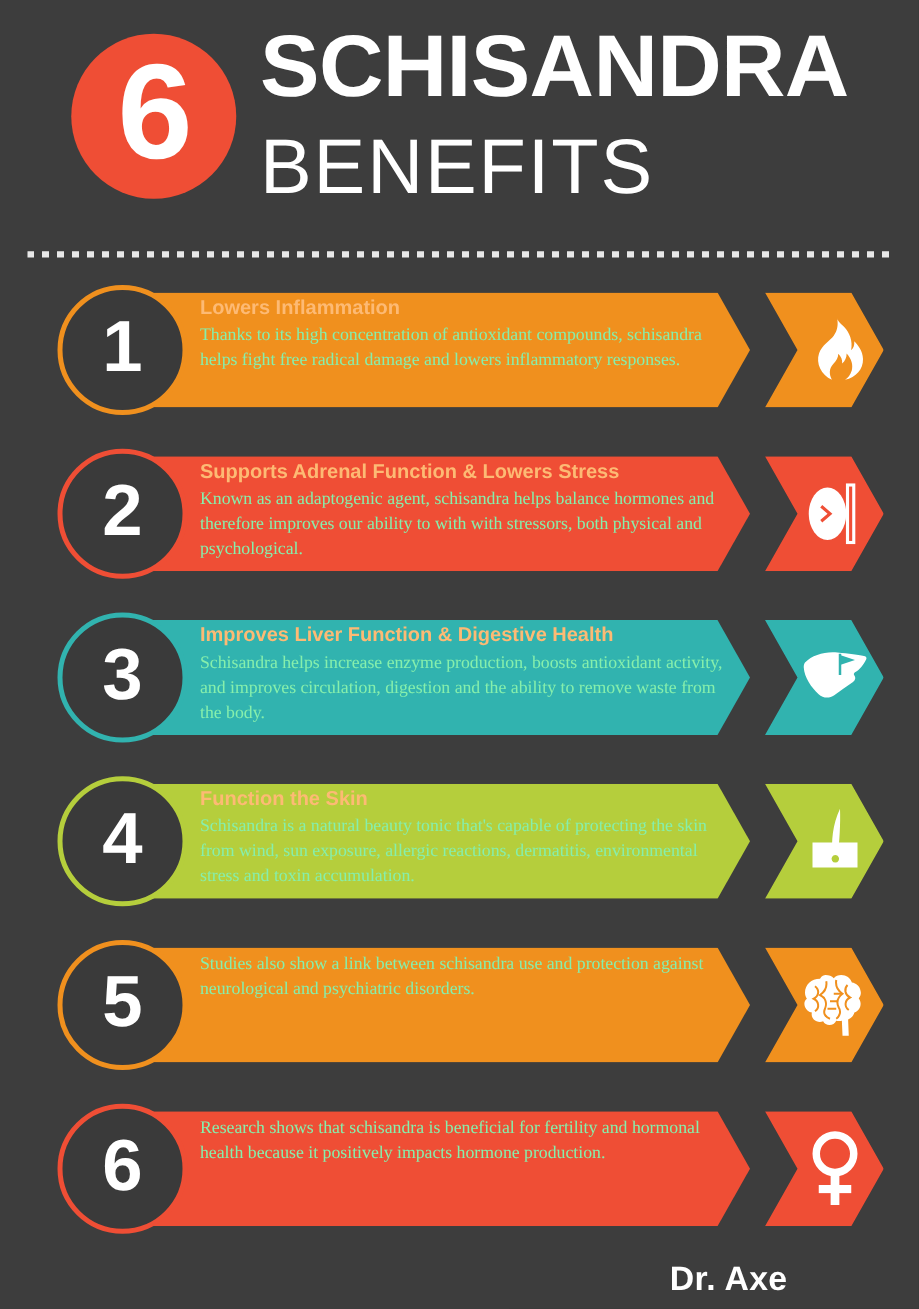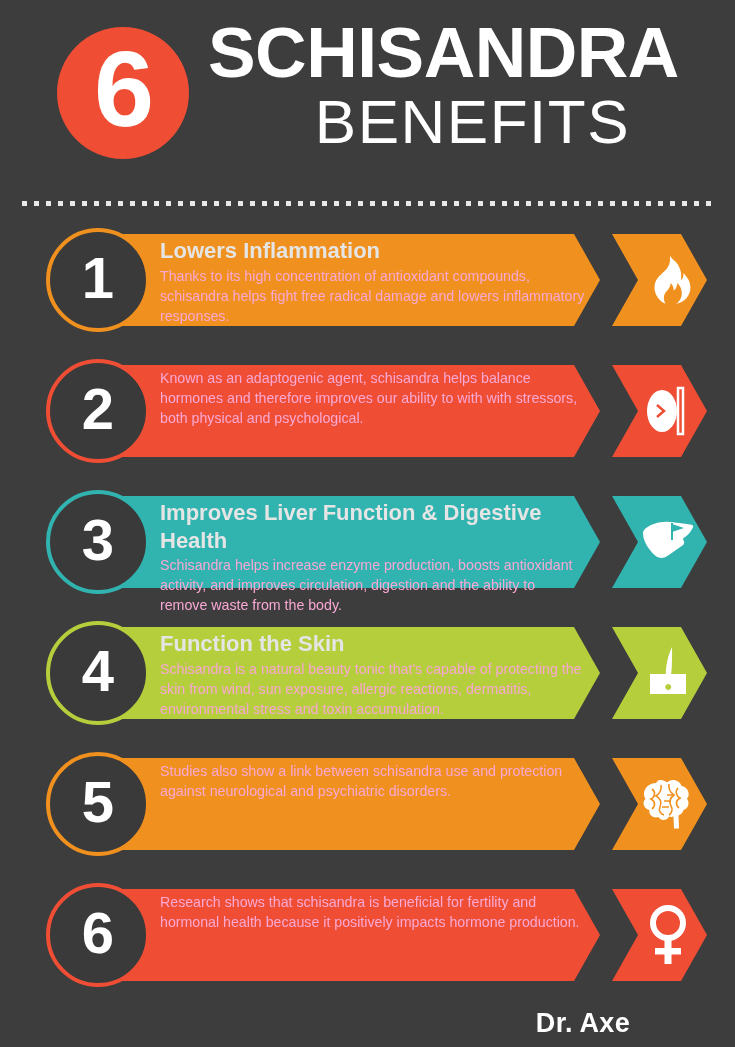--- a/index.html
+++ b/index.html
@@ -62,22 +62,22 @@
     font-family: "Liberation Sans", sans-serif;
     transform: scaleX(1.02);
     transform-origin: left center;
   }
   .title-sub {
     color: #ffffff;
     font-size: 62px;
     font-weight: normal;
     letter-spacing: 1.5px;
     line-height: 1.0;
-    text-align: right;
-    margin-top: 4px;
+    text-align: left;
+    margin-top: 16px;
     padding-right: 75px;
     font-family: "Liberation Sans", sans-serif;
   }
 
   
   .divider {
     position: absolute;
     left: 22px;
     right: 20px;
     top: 201px;
@@ -160,33 +160,33 @@
 
   
   .text-col {
     position: absolute;
     left: 160px;
     top: 9px;
     width: 425px;
     z-index: 4;
   }
   .r-title {
-    color: #e5e5e5;
-    font-size: 22px;
+    color: #fdba74;
+    font-size: 16px;
     font-weight: bold;
     line-height: 1.25;
     margin-bottom: 1px;
     font-family: "Liberation Sans", sans-serif;
   }
   .r-body {
-    color: #f9a8d4;
+    color: #86efac;
     font-size: 14.2px;
     font-weight: normal;
     line-height: 1.42;
-    font-family: Liberation Sans, sans-serif;
+    font-family: Liberation Serif, serif;
   }
 
   
   .footer {
     position: absolute;
     left: 0;
     bottom: 0;
     width: 658px;
     height: 48px;
   }
@@ -244,20 +244,21 @@
           <path d="M18 26 L32 26" stroke="#ffffff" stroke-width="2.5"></path>
           <path d="M18 26 L27 20 M18 26 L27 32 M18 26 L24 17 M18 26 L24 35" stroke="#ffffff" stroke-width="2"></path>
           <path d="M13 20 L20 26 L13 32" fill="none" stroke="#ef4e35" stroke-width="2.5"></path>
           <rect x="34" y="3" width="5" height="46" fill="none" stroke="#ffffff" stroke-width="2.5"></rect>
         </svg>
       </div>
       <div class="num-circle" style="border-color: rgb(239, 78, 53);">
         <span>2</span>
       </div>
       <div class="text-col">
+        <div class="r-title">Supports Adrenal Function &amp; Lowers Stress</div>
         <div class="r-body">Known as an adaptogenic agent, schisandra helps balance hormones and therefore improves our ability to with with stressors, both physical and psychological.</div>
       </div>
     </div>
 
     <div class="row">
       <div class="bar" style="background: rgb(49, 179, 175);"></div>
       <div class="arrow" style="background: rgb(49, 179, 175);">
         <svg width="52" height="44" viewBox="0 0 52 44">
           <path fill="#ffffff" d="M2 10c6-6 16-9 26-8 8 .8 18 2 22 3 1 .3 1.5 1.4 1 2.3-2.5 5-5 8-9 10.5-1 .6-1.2 1.6-.6 2.4 1.4 1.8 1 4-1 5.4-5 3.5-10 7-15 10.5-4 2.8-9 2.4-12.5-.8C7 30 1.5 22 1 14c-.1-1.5.3-2.9 1-4z"></path>
           <path d="M30 3 L30 20" stroke="#31b3af" stroke-width="2"></path>

